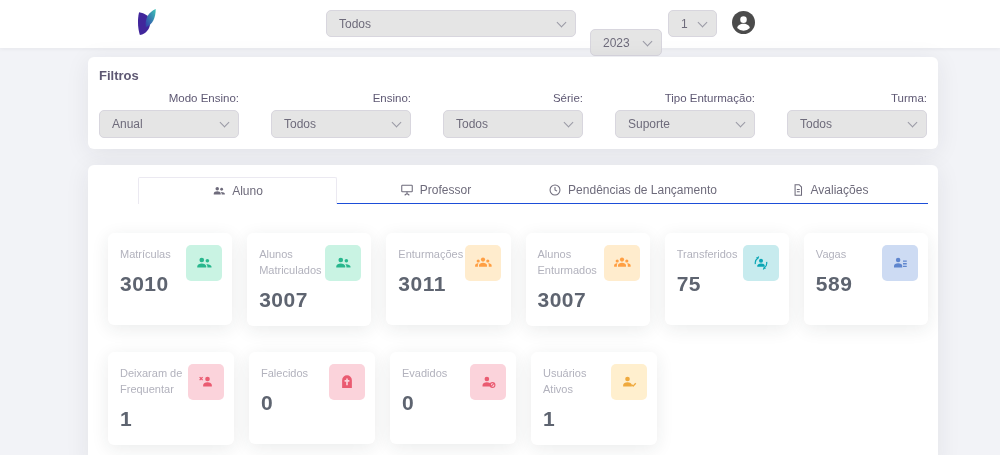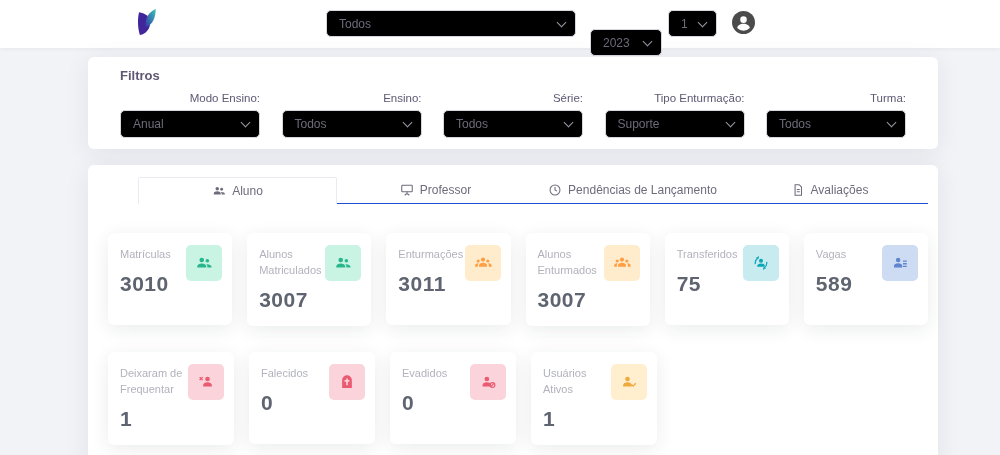--- a/index.html
+++ b/index.html
@@ -11,21 +11,21 @@
     color:#6e6b7b;
   }
   
   .topbar {
     position:absolute; left:0; top:0; width:1000px; height:48px;
     background:#ffffff; box-shadow:0 1px 4px rgba(34,41,47,.06);
   }
   .logo { position:absolute; left:128px; top:5px; width:38px; height:38px; cursor:pointer; }
   .select {
     display:flex; align-items:center; justify-content:space-between;
-    background:#000000; border:1px solid #d8d6de; border-radius:5px;
+    background:#e5e5e5; border:1px solid #d8d6de; border-radius:5px;
     height:27px; padding:0 10px 0 12px; font-size:12px; color:#6e6b7b;
     cursor:pointer; user-select:none;
   }
   .chev {
     width:7px; height:7px; flex:none; margin-left:8px; margin-top:-3px;
     border-right:1.6px solid #9a9aa5; border-bottom:1.6px solid #9a9aa5;
     transform:rotate(45deg);
   }
   .sel-main   { position:absolute; left:326px; top:10px; width:250px; }
   .sel-year   { position:absolute; left:590px; top:10px; width:72px;margin-top:19px; }
@@ -35,21 +35,21 @@
     width:23px; height:23px; border-radius:50%; background:#4b4b4b;
     display:flex; align-items:center; justify-content:center; flex:none;
   }
   .uname { font-size:11px; font-weight:700; color:#5e5873; line-height:1.25; }
   .urole { font-size:10px; color:#9c9ca6; line-height:1.2; }
 
   
   .filters {
     position:absolute; left:88px; top:57px; width:850px; height:92px;
     background:#fff; border-radius:6px; box-shadow:0 4px 24px rgba(34,41,47,.08);
-    padding:11px 32px 0;
+    padding:11px 11px 0;
   }
   .filters-title { font-size:13px; font-weight:700; color:#5e5873; margin-bottom:9px; }
   .filter-row { display:flex; justify-content:space-between;text-align:right; }
   .ffield { width:140px; }
   .flabel { font-size:11.5px; color:#5e5873; margin-bottom:6px; }
   .ffield .select { height:28px; }
 
   
   .panel {
     position:absolute; left:88px; top:165px; width:850px; height:300px;

